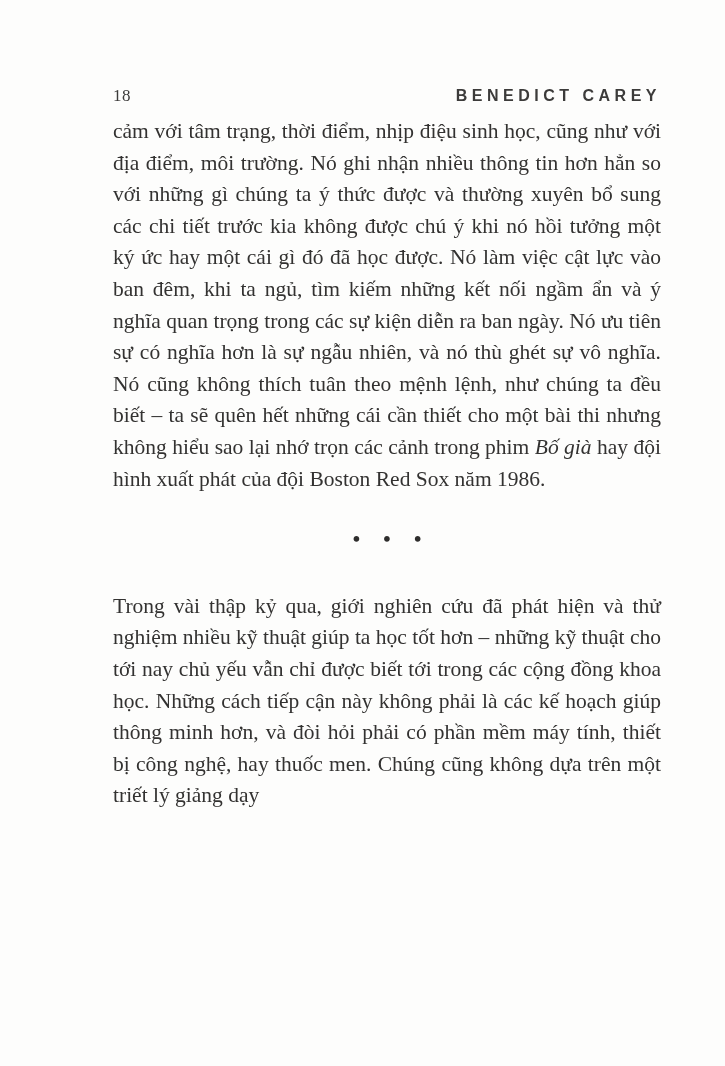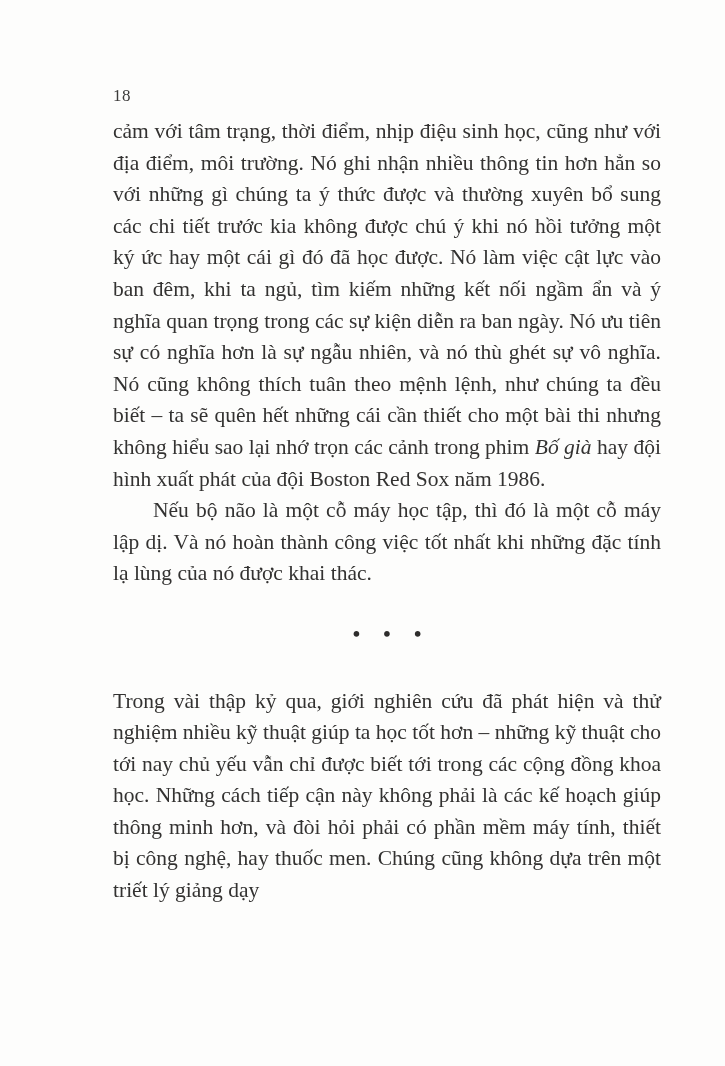--- a/index.html
+++ b/index.html
@@ -61,27 +61,27 @@
   em {
   }
 </style>
 </head>
 <body>
 
 <div class="page">
 
   <header class="page-header">
     <span class="page-number">18</span>
+    <span class="running-head">BENEDICT CAREY</span>
   </header>
 
   <main class="text-block">
 
     <p class="para"><span>cảm với tâm trạng, thời điểm, nhịp điệu sinh học, cũng như với địa điểm, môi trường. Nó ghi nhận nhiều thông tin hơn hẳn so với những gì chúng ta ý thức được và thường xuyên bổ sung các chi tiết trước kia không được chú ý khi nó hồi tưởng một ký ức hay một cái gì đó đã học được. Nó làm việc cật lực vào ban đêm, khi ta ngủ, tìm kiếm những kết nối ngầm ẩn và ý nghĩa quan trọng trong các sự kiện diễn ra ban ngày. Nó ưu tiên sự có nghĩa hơn là sự ngẫu nhiên, và nó thù ghét sự vô nghĩa. Nó cũng không thích tuân theo mệnh lệnh, như chúng ta đều biết – ta sẽ quên hết những cái cần thiết cho một bài thi nhưng không hiểu sao lại nhớ trọn các cảnh trong phim </span><em>Bố già</em><span> hay đội hình xuất phát của đội Boston Red Sox năm 1986.</span></p>
 
-    <p class="para indented">Nếu bộ não là một cỗ máy học tập, thì đó là một cỗ máy lập dị. Và nó hoàn thành công việc tốt nhất khi những đặc tính lạ lùng của nó được khai thác.</p>
 
     <div class="separator">• • •</div>
 
     <p class="para">Trong vài thập kỷ qua, giới nghiên cứu đã phát hiện và thử nghiệm nhiều kỹ thuật giúp ta học tốt hơn – những kỹ thuật cho tới nay chủ yếu vẫn chỉ được biết tới trong các cộng đồng khoa học. Những cách tiếp cận này không phải là các kế hoạch giúp thông minh hơn, và đòi hỏi phải có phần mềm máy tính, thiết bị công nghệ, hay thuốc men. Chúng cũng không dựa trên một triết lý giảng dạy</p>
 
   </main>
 
 </div>
 
 </body></html>

